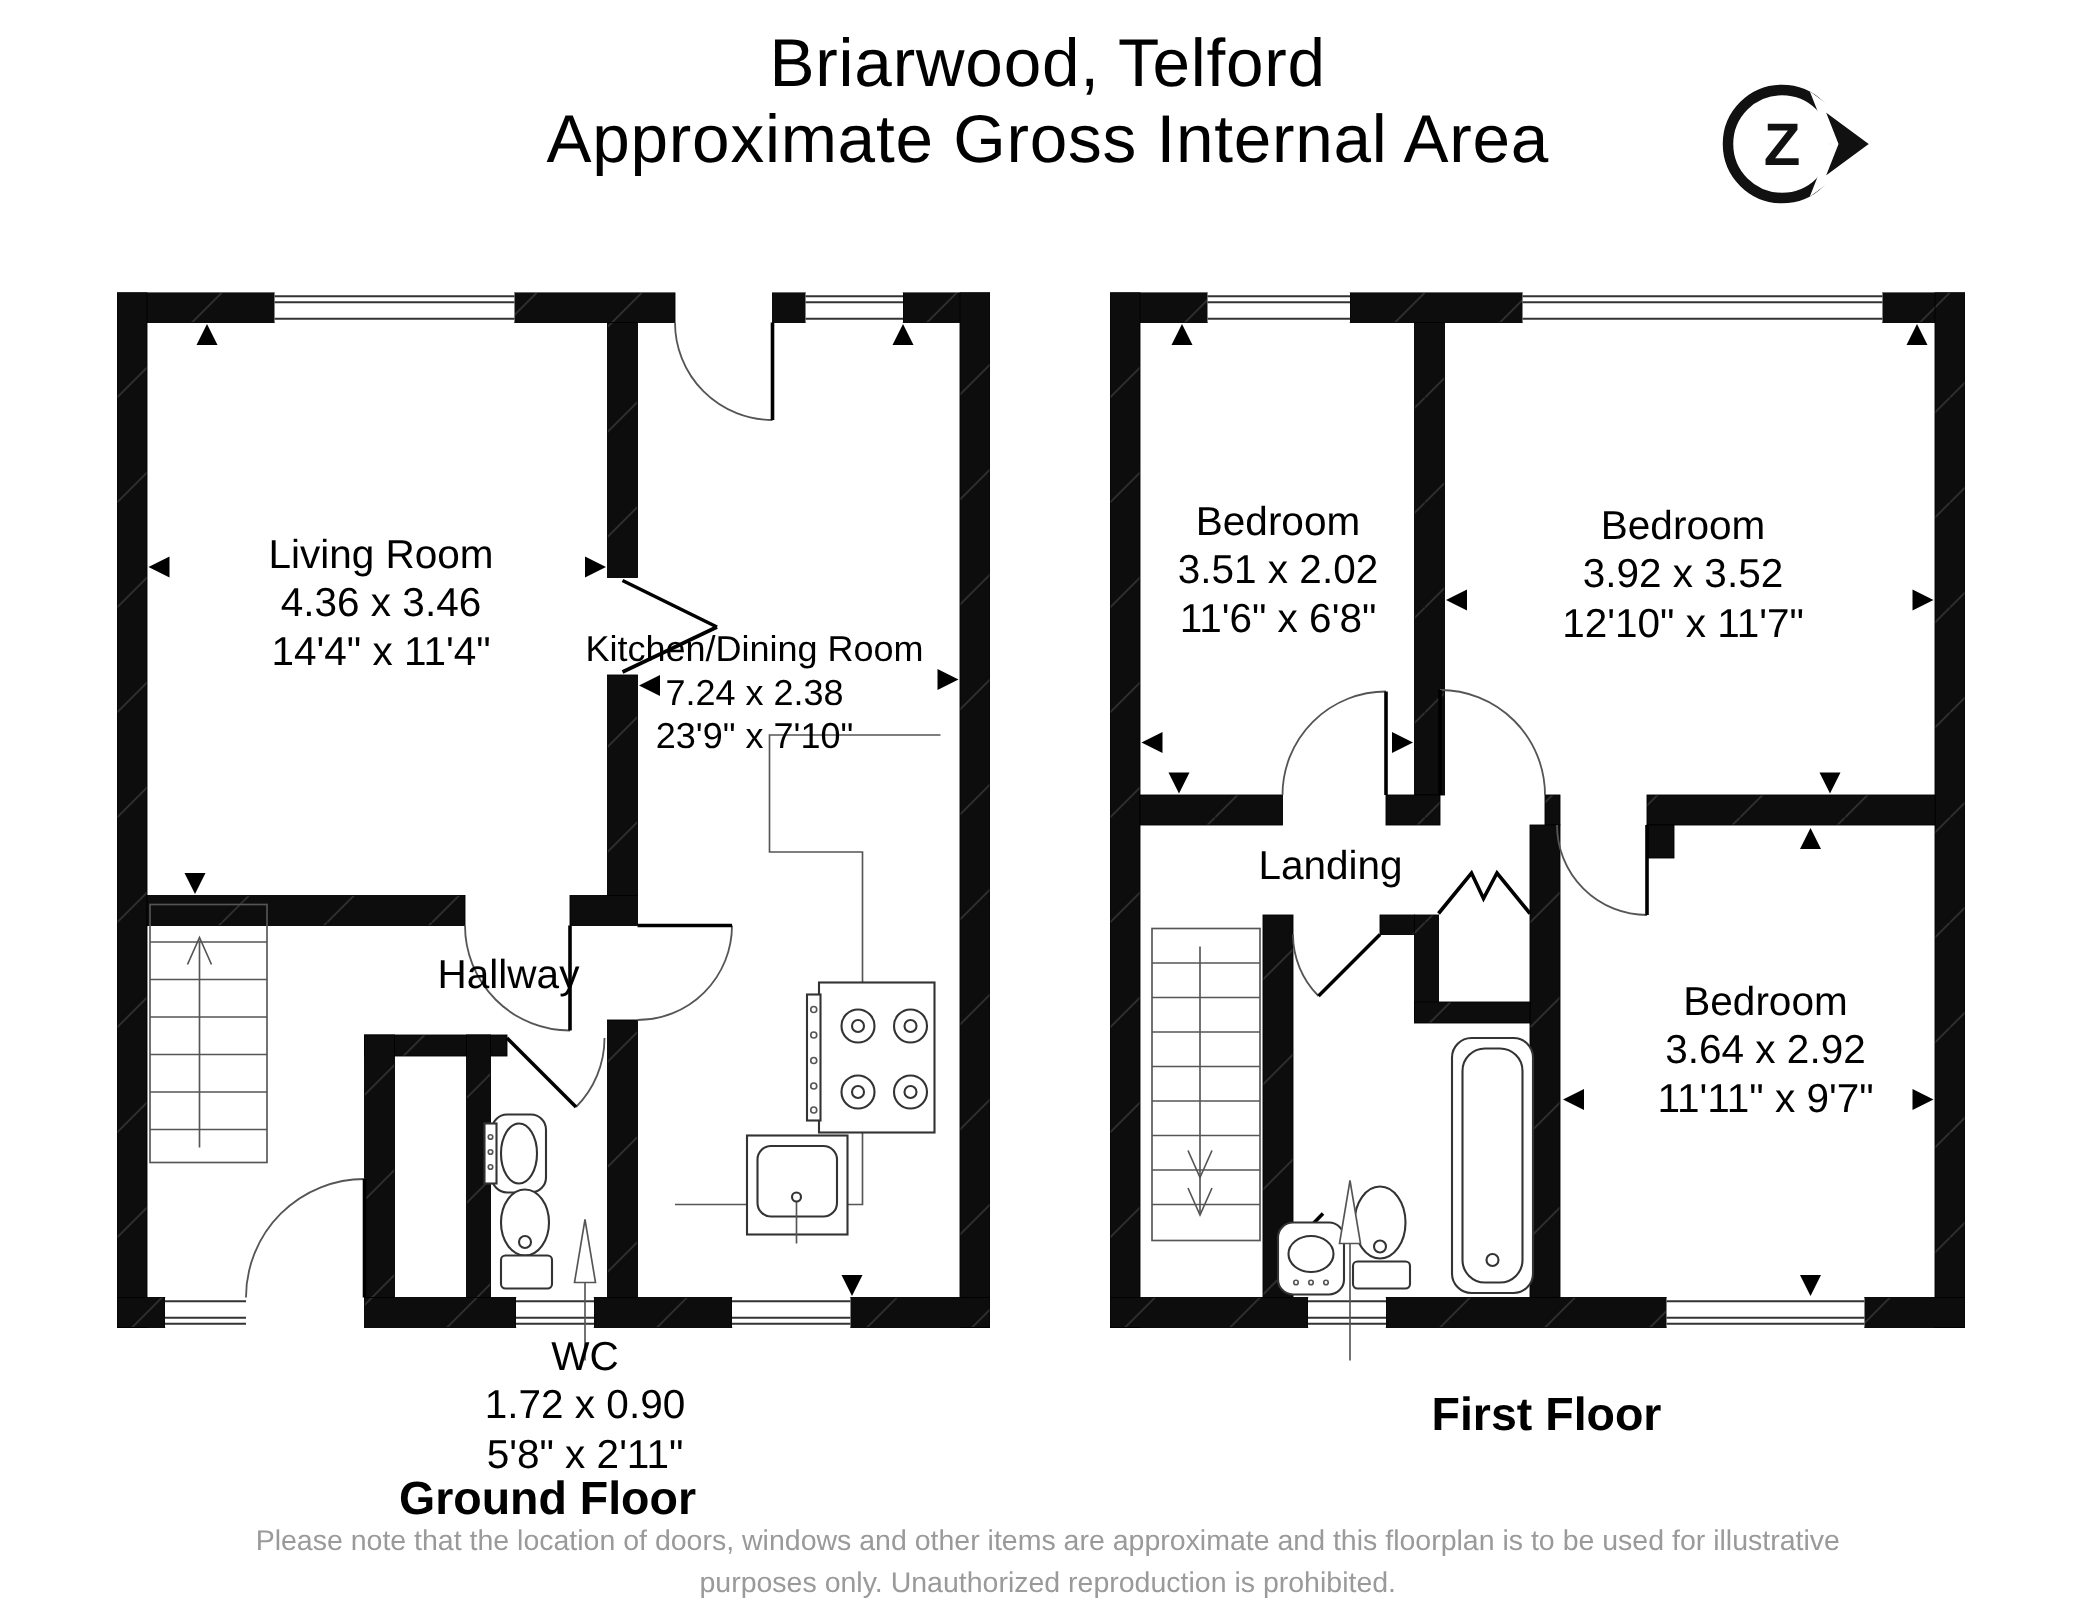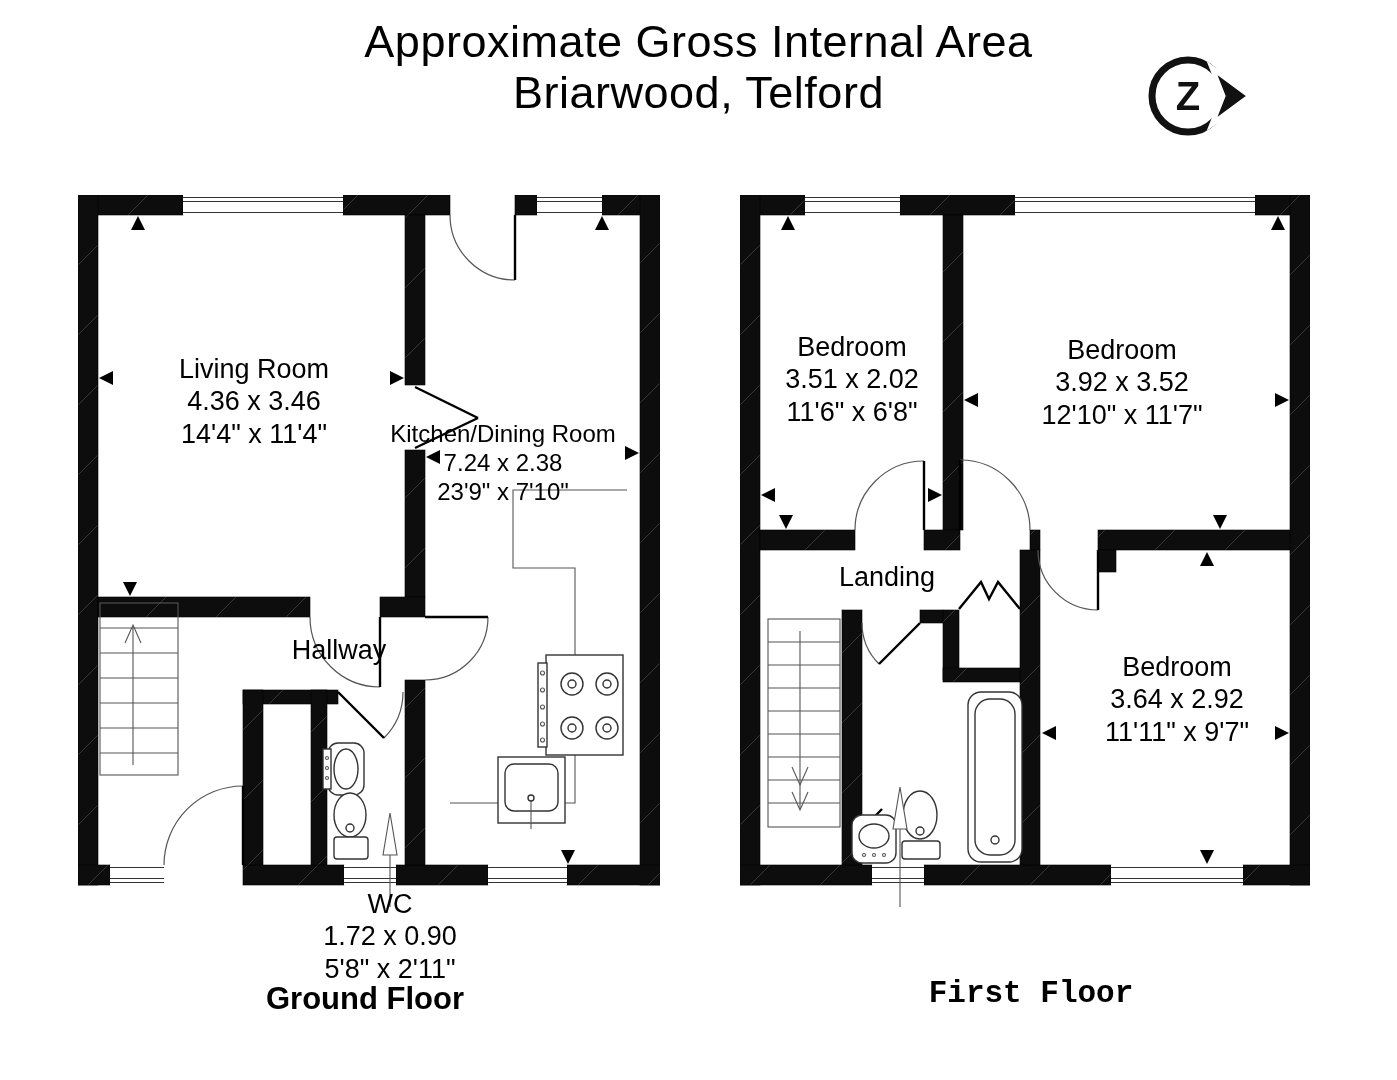--- a/index.html
+++ b/index.html
@@ -36,22 +36,22 @@
   .thin { stroke:#555; stroke-width:1.1; fill:none; }
   .fixture { stroke:#333; stroke-width:1.4; fill:#fff; }
   .tri { fill:#000; }
 </style>
 </head>
 <body>
 
 <div class="canvas">
 
   <div class="title-block">
+    <div>Briarwood, Telford</div>
     <div>Approximate Gross Internal Area</div>
-    <div>Briarwood, Telford</div>
   </div>
 
   <svg class="plan-svg" style="left:1126px; top:44px;" width="150" height="110" viewBox="0 0 150 110">
     <circle cx="62" cy="52" r="36" fill="none" stroke="#111" stroke-width="7"></circle>
     <polygon points="86,24 124,52 86,80 97,52" fill="#111" stroke="#fff" stroke-width="5"></polygon>
     <text x="62" y="66" text-anchor="middle" font-family="Liberation Sans, sans-serif" font-size="40" font-weight="bold" fill="#111">Z</text>
   </svg>
 
   <svg class="plan-svg" style="left:78px; top:195px;" width="582" height="715" viewBox="0 0 582 715">
     <defs>
@@ -401,16 +401,17 @@
   </div>
 
   <div class="room-label" style="left:1177px; top:700px;">
     <div>Bedroom</div>
     <div>3.64 x 2.92</div>
     <div>11'11" x 9'7"</div>
   </div>
 
 
   <div class="floor-label" style="left:365px; top:999px;text-align:right;">Ground Floor</div>
-  <div class="floor-label" style="left:1031px; top:993px;font-family:Liberation Mono, monospace;">First Floor</div>
-
+  <div class="floor-label" style="left:1031px; top:943px;">First Floor</div>
+
+  <div class="disclaimer">Please note that the location of doors, windows and other items are approximate and this floorplan is to be used for illustrative purposes only. Unauthorized reproduction is prohibited.</div>
 
 </div>
 
 </body></html>

